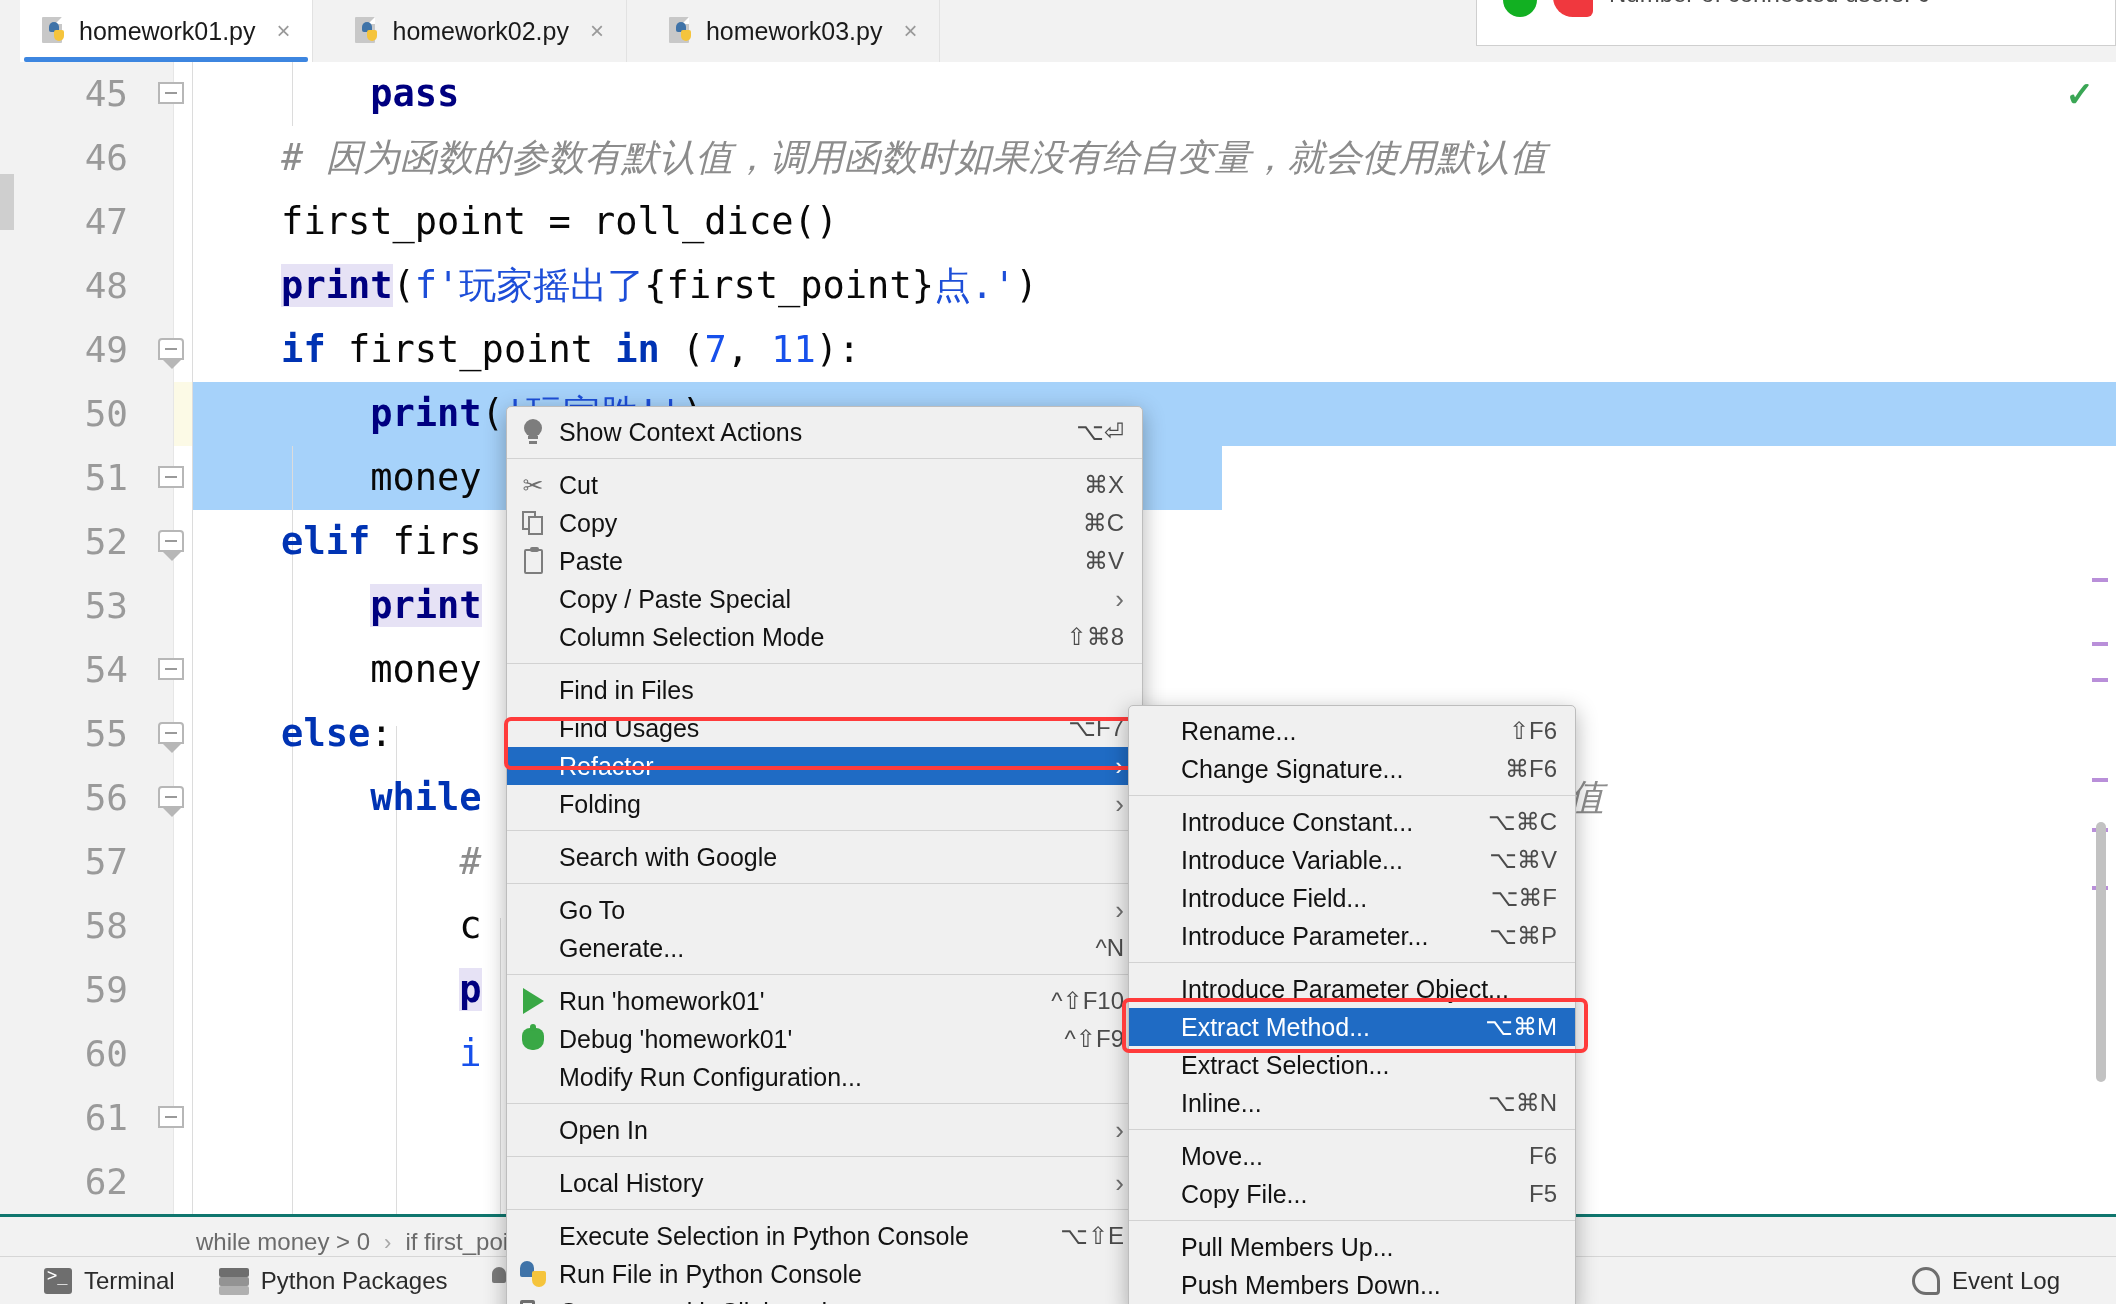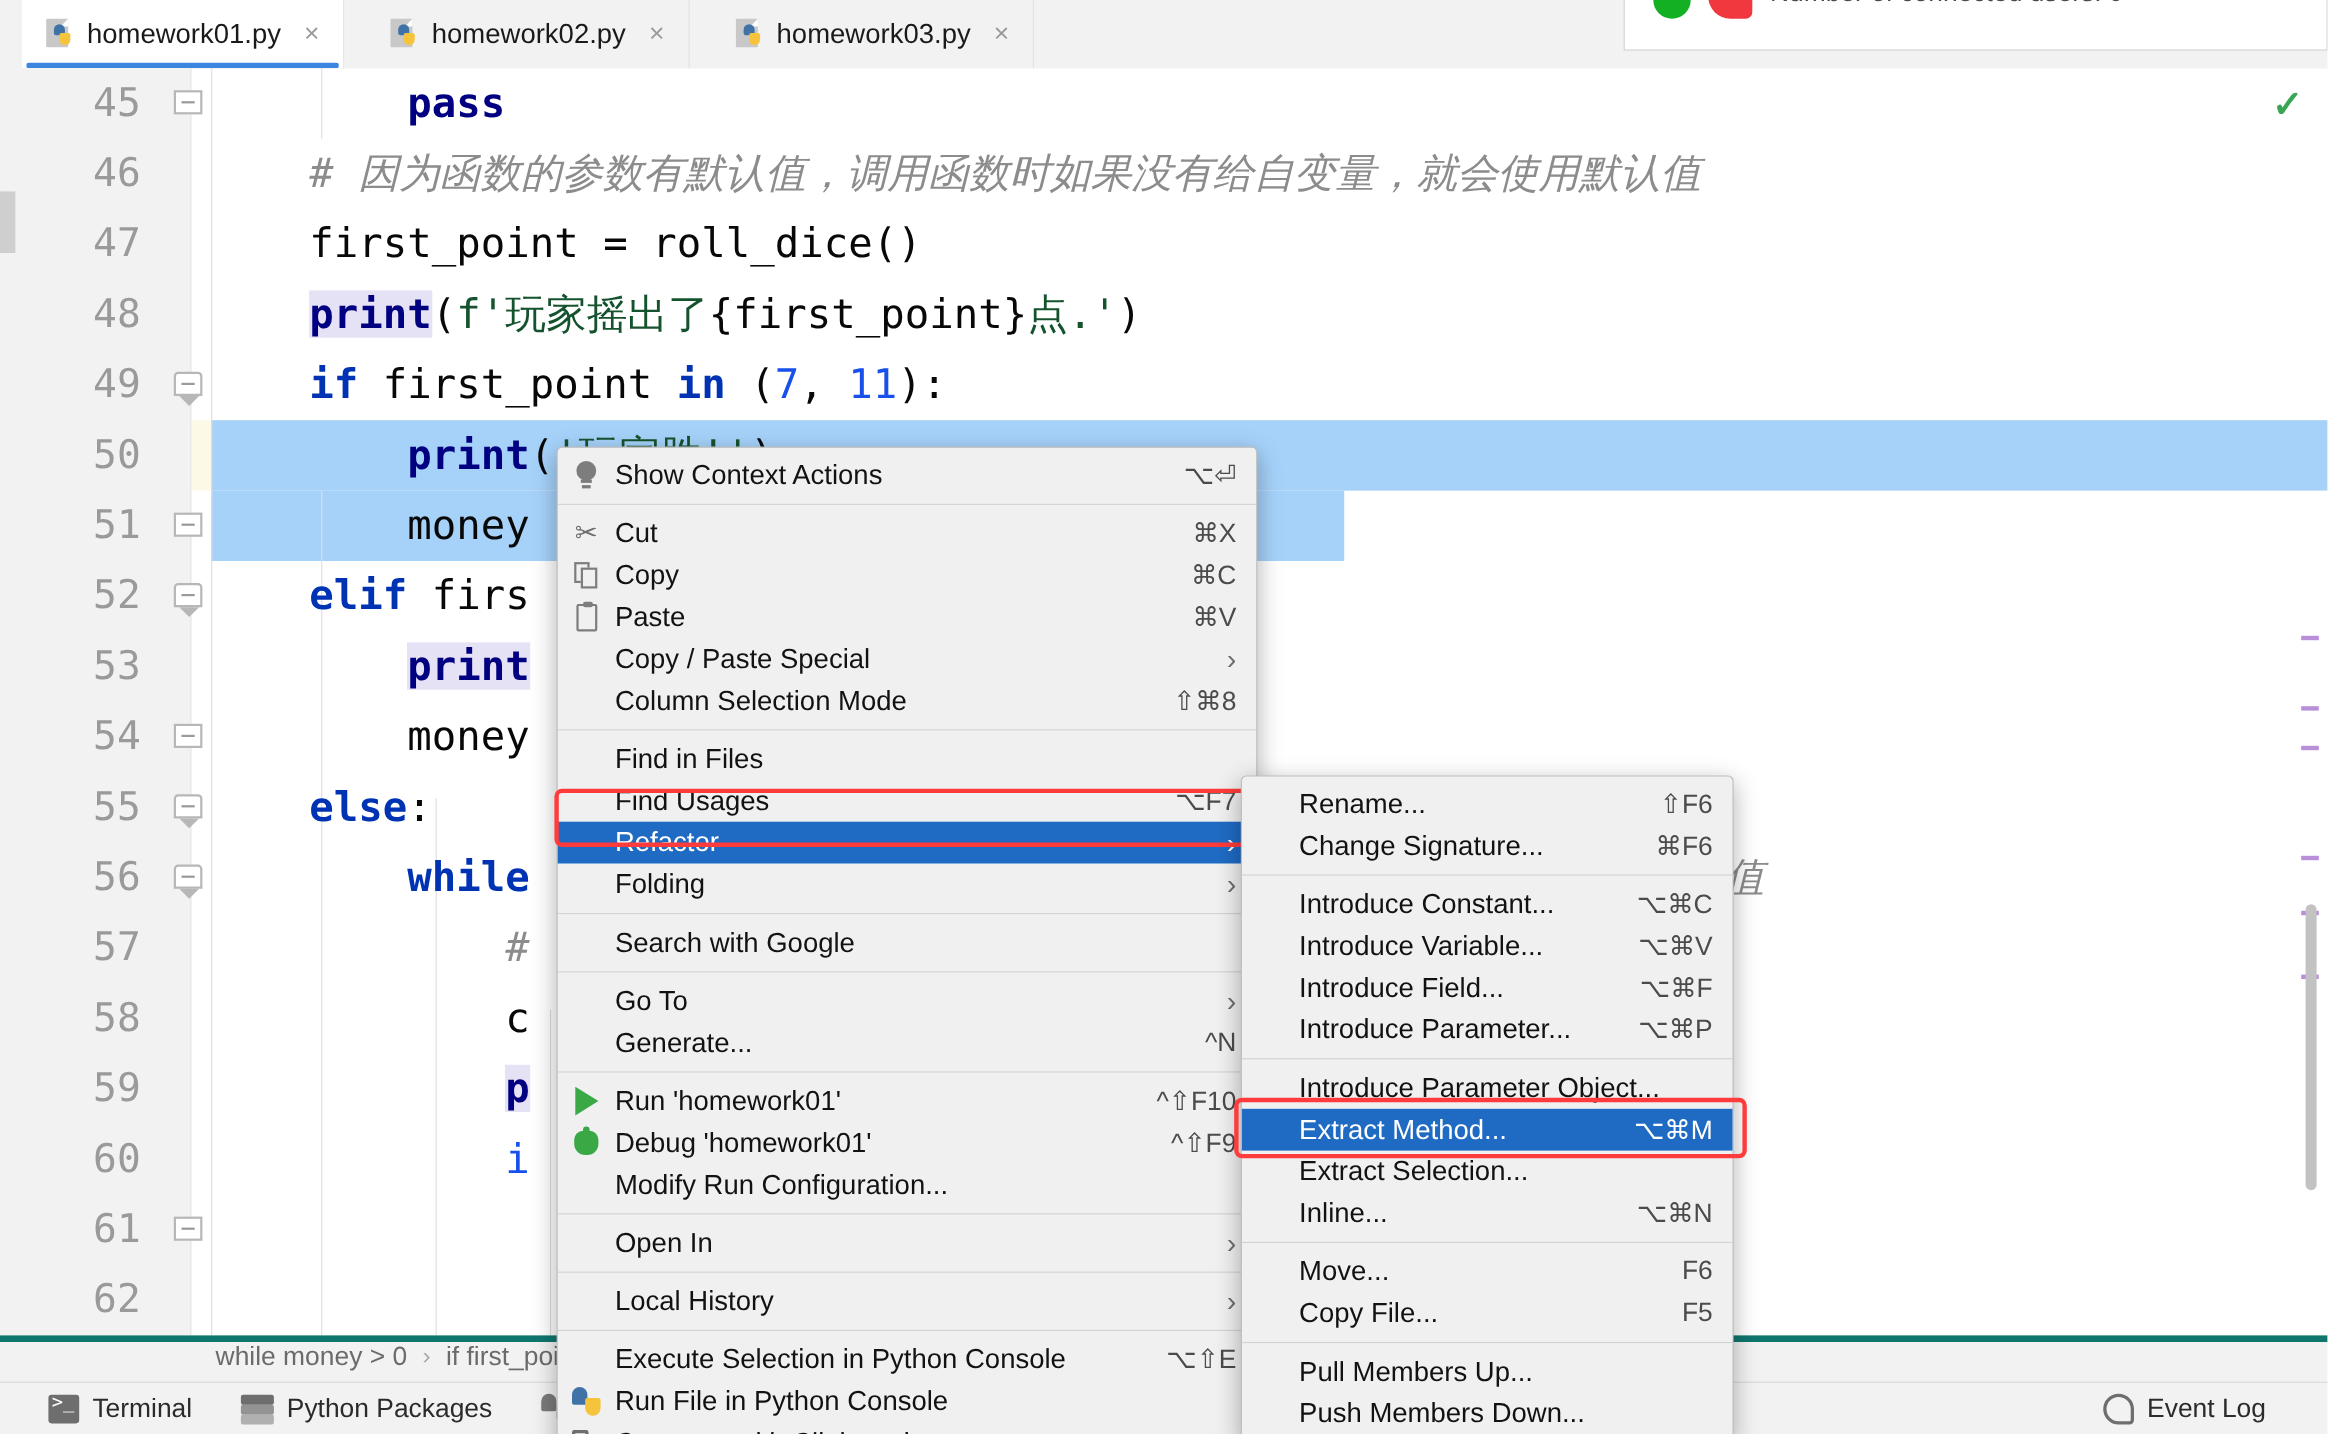--- a/index.html
+++ b/index.html
@@ -89,40 +89,40 @@
 
   .codearea{position:absolute;left:192px;top:0;right:0;height:1152px;}
   .line{
     height:64px;line-height:64px;white-space:pre;
     font-family:"DejaVu Sans Mono",monospace;font-size:37px;color:#080808;
     position:relative;
   }
   .rowhl{position:absolute;left:0;right:0;height:64px;}
   .kw{color:#0033b3;font-weight:700;}
   .num{color:#1750eb;}
-  .str{color:#14532d;}
+  .str{color:#1d4ed8;}
   .com{color:#8c8c8c;font-style:italic;}
   .blu{color:#000080;font-weight:700;}
 
   
   .caret-row{background:#fcfae6;}
   .sel-blue{background:#a6d2fa;}
   .occ{background:#e6e2f5;}
 
   
   .inspect-ok{position:absolute;right:22px;top:12px;font-size:34px;color:#3aa655;font-weight:700;}
   .scrollmarks{position:absolute;right:6px;top:0;width:20px;height:1152px;}
   .smark{position:absolute;right:2px;width:16px;height:4px;background:#b98fd9;}
   .sbthumb{position:absolute;right:4px;width:10px;border-radius:5px;background:#c2c2c2;}
 
   
   .breadcrumb{
     position:absolute;left:0;top:1214px;width:2116px;height:42px;
-    background:#f2f2f2;border-top:6px solid #0f766e;
-    display:flex;align-items:flex-start;padding-left:196px;box-sizing:border-box;
+    background:#f2f2f2;border-top:3px solid #0f766e;
+    display:flex;align-items:flex-end;padding-left:196px;box-sizing:border-box;
     font-size:24px;color:#6b6b6b;gap:14px;
   }
   .bc-sep{color:#a8a8a8;font-size:22px;}
 
   
   .statusbar{
     position:absolute;left:0;top:1256px;width:2116px;height:48px;
     background:#f2f2f2;border-top:1px solid #d6d6d6;
     display:flex;align-items:center;font-size:24px;color:#2b2b2b;
   }

